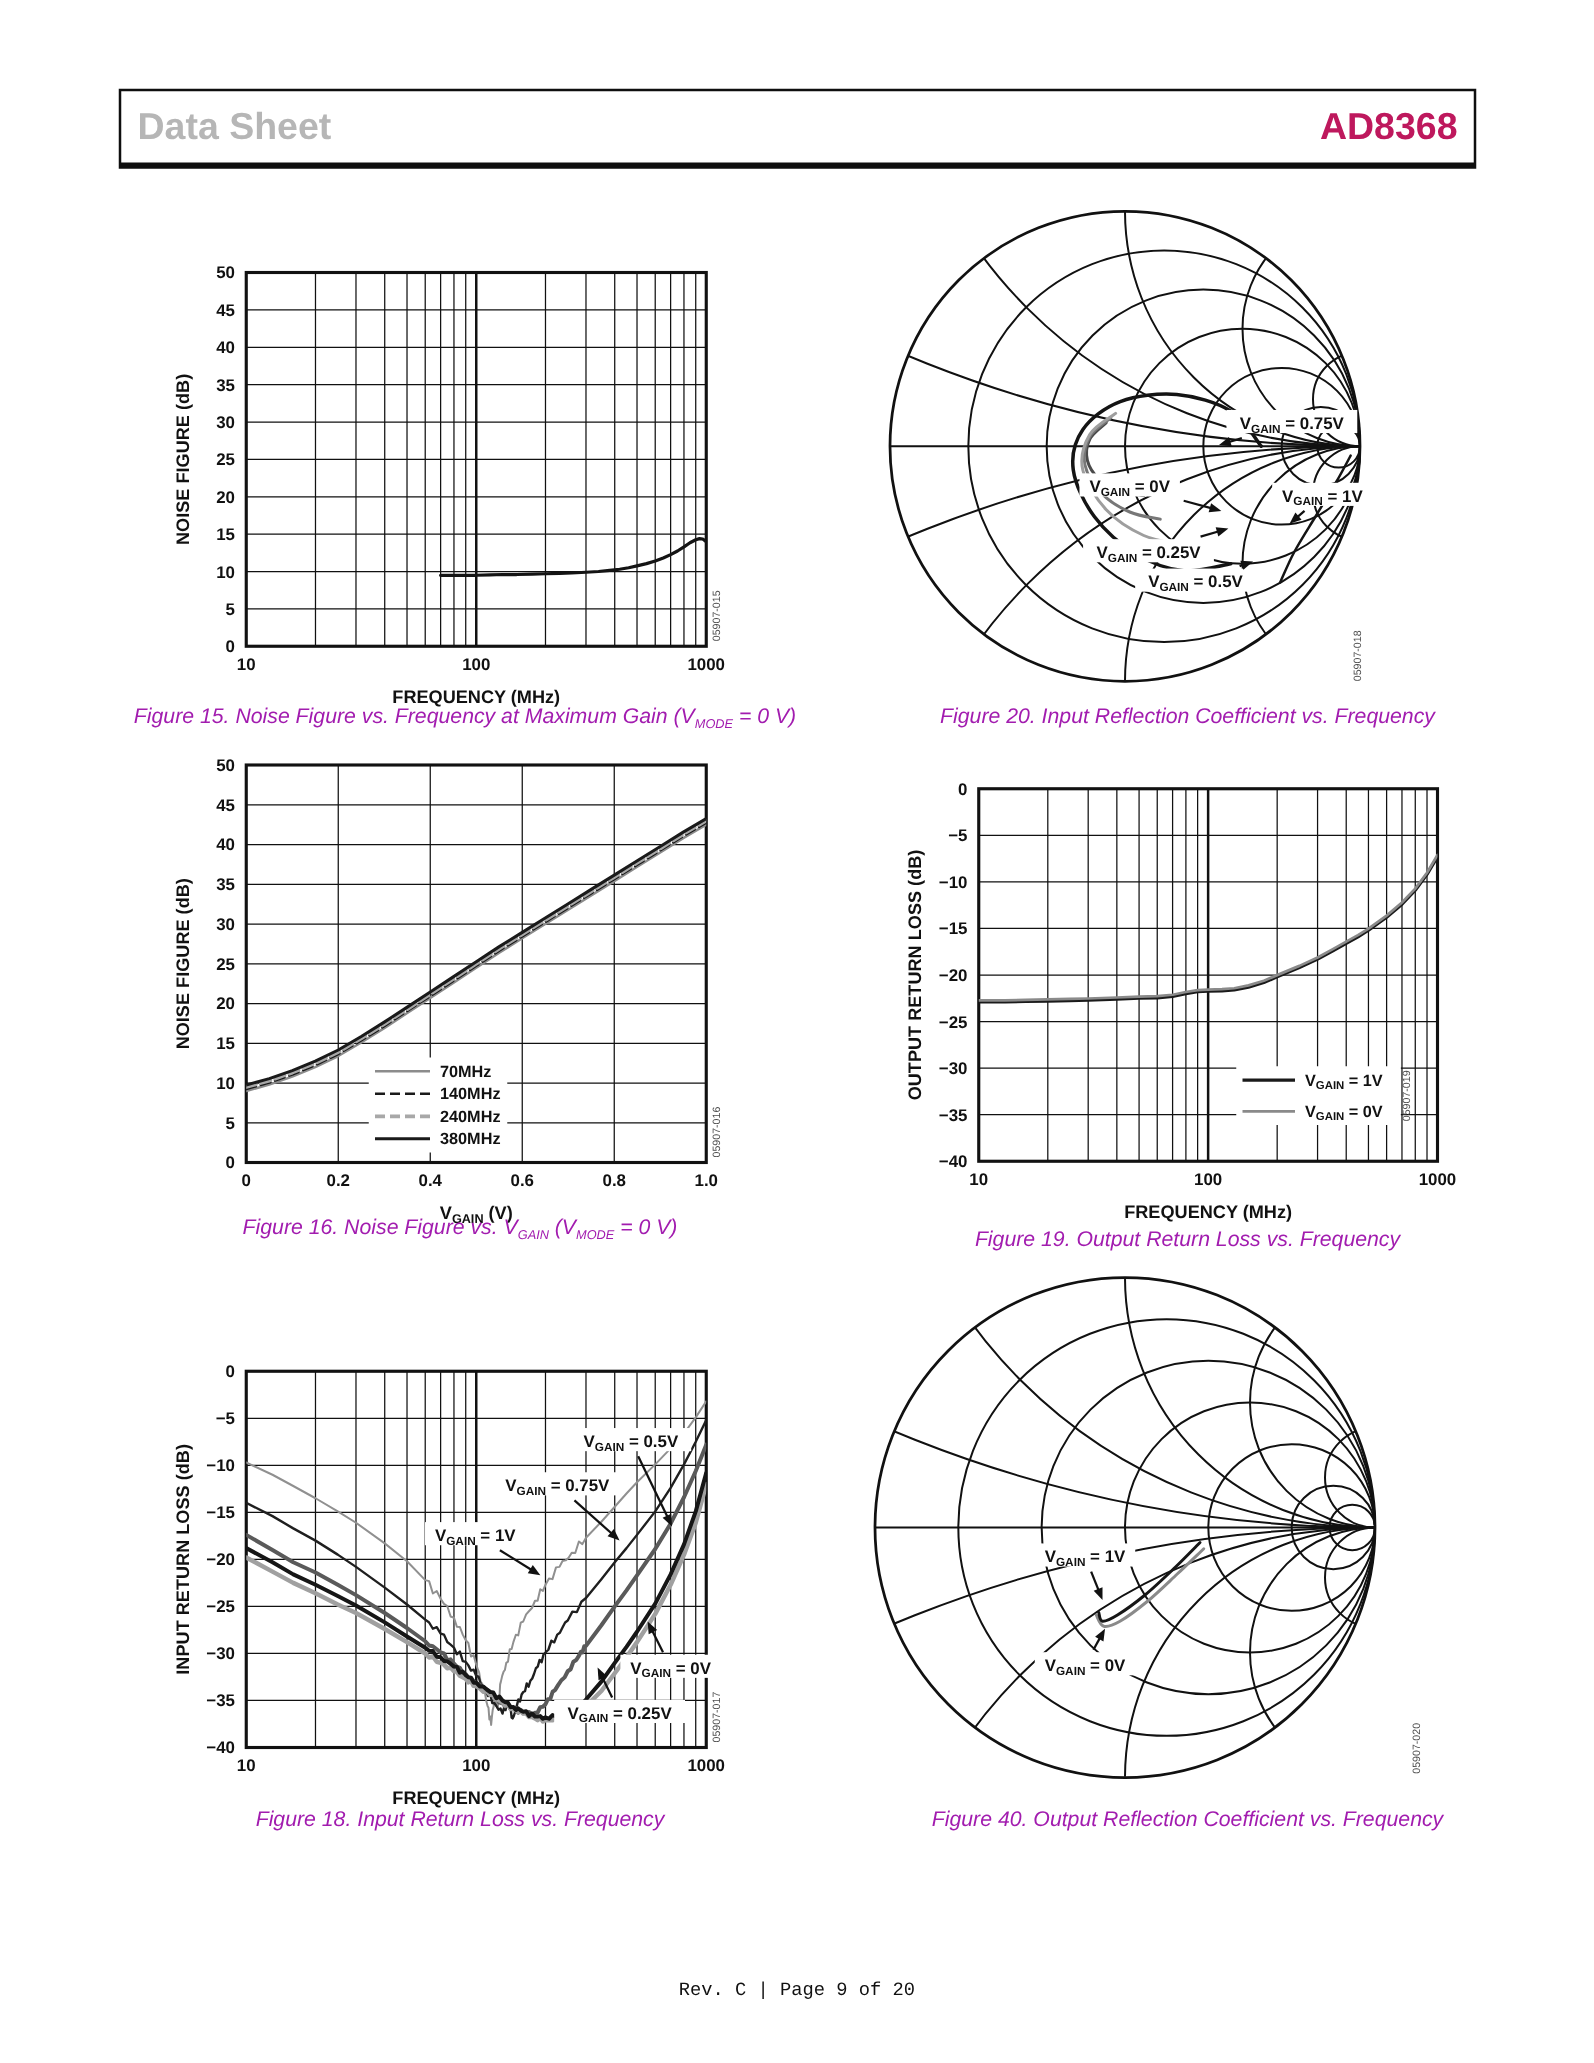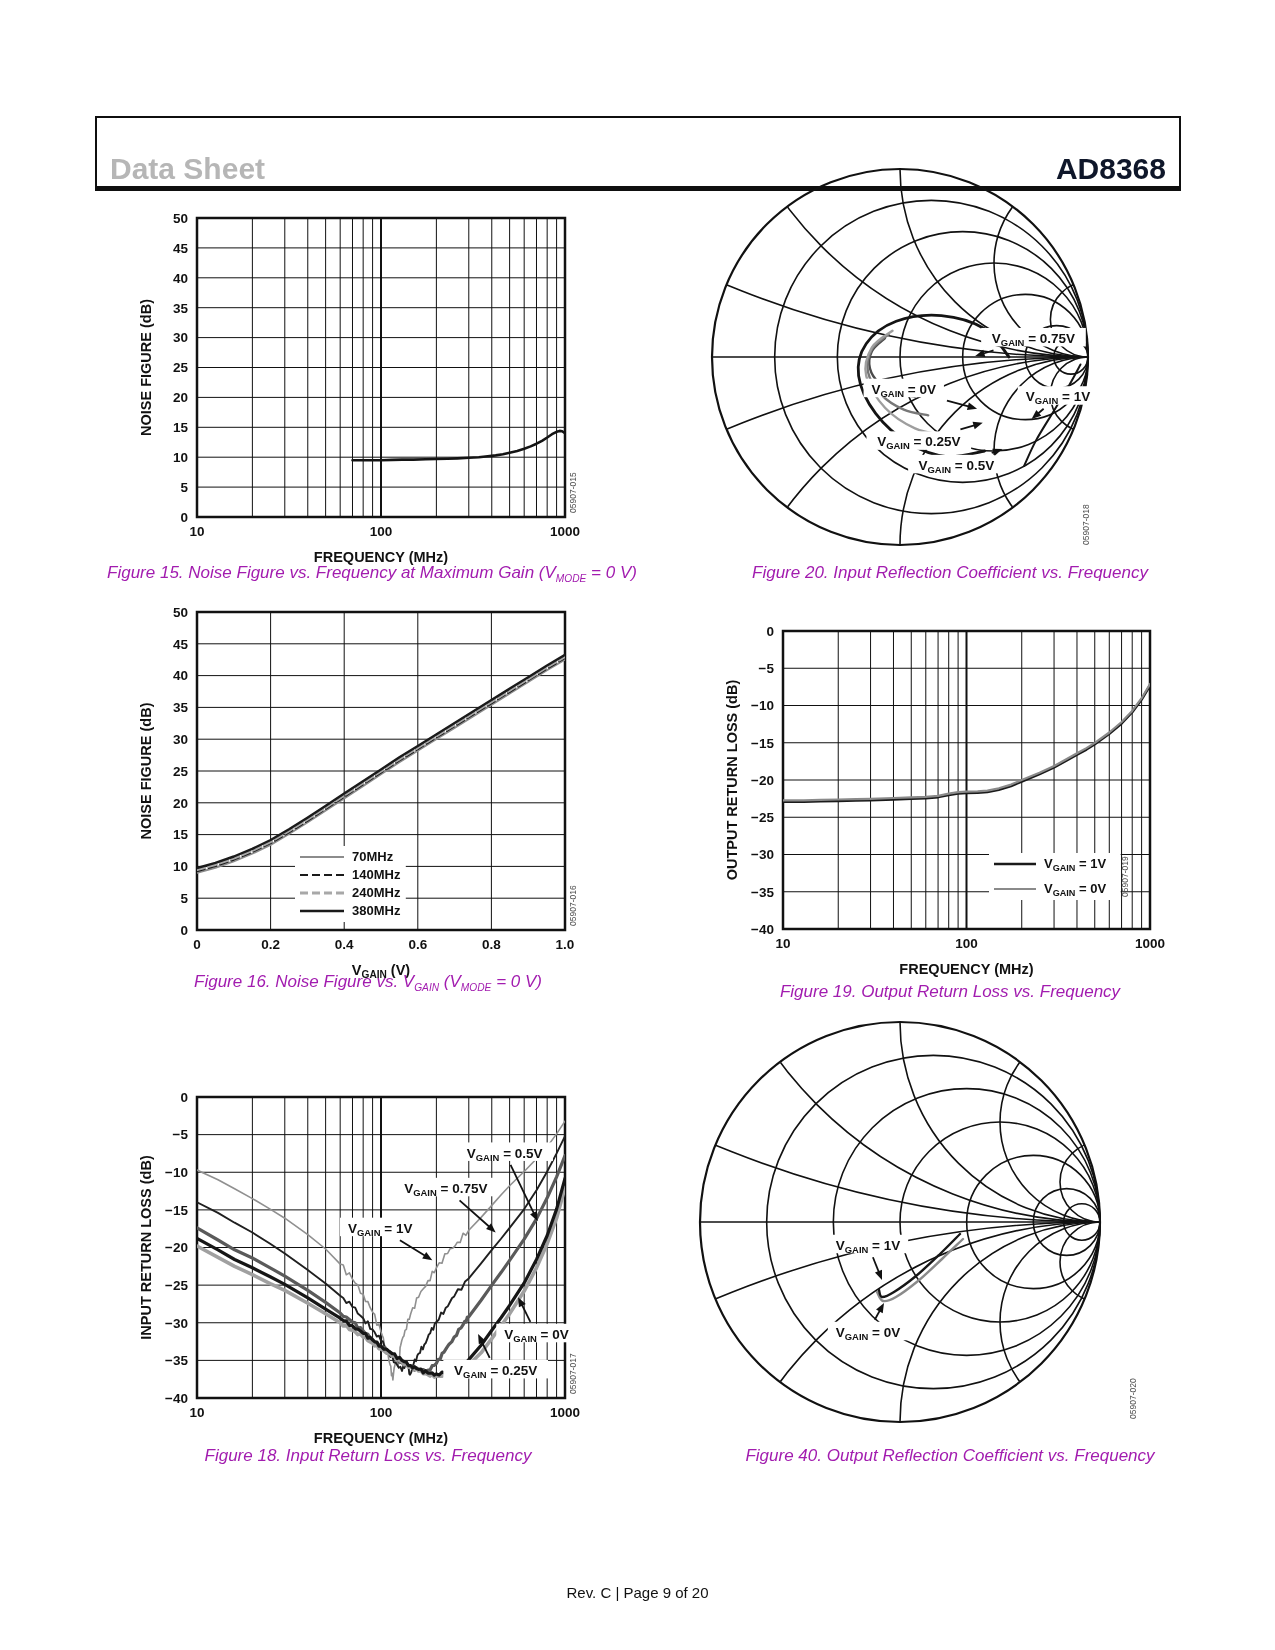--- a/index.html
+++ b/index.html
@@ -1,27 +1,27 @@
 <!DOCTYPE html>
 <html><head>
 <meta charset="utf-8">
 <style>
   html,body{margin:0;padding:0;background:#e8e8e8;}
   .page{position:relative;width:1275px;height:1650px;background:#ffffff;overflow:hidden;
         font-family:"Liberation Sans", sans-serif;margin:0 auto;}
   #canvas{position:absolute;left:0;top:0;}
-  .header{position:absolute;left:95px;top:71px;width:1086px;height:75px;box-sizing:border-box;
+  .header{position:absolute;left:95px;top:71px;width:1086px;height:64px;box-sizing:border-box;
           border:2px solid #0f0f0f;border-bottom-width:5px;display:flex;justify-content:space-between;
-          align-items:flex-end;padding:0 13px;background:#fff;margin-top:45px;}
+          align-items:center;padding:0 13px;background:#fff;}
   .h-left{font-size:30px;font-weight:bold;color:#b6b6b6;}
-  .h-right{font-size:30px;font-weight:bold;color:#0f172a;}
+  .h-right{font-size:30px;font-weight:bold;color:#be185d;}
   .caption{position:absolute;transform:translateX(-50%);font-style:italic;font-size:17px;color:#a21caf;
            white-space:nowrap;}
   .caption sub{font-size:60%;}
-  .footer{position:absolute;top:1584px;left:0;width:100%;text-align:center;font-size:15px;color:#111;}
+  .footer{position:absolute;top:1584px;left:0;width:100%;text-align:center;font-size:15px;color:#111;font-family:Liberation Mono, monospace;}
 </style>
 </head>
 <body>
 
 <div class="page">
 
   <div class="header">
     <span class="h-left">Data Sheet</span>
     <span class="h-right">AD8368</span>
   </div>

